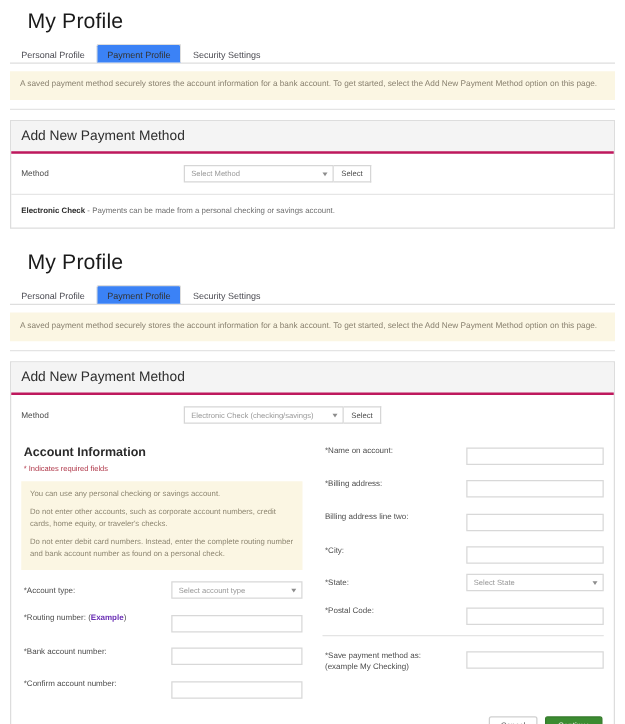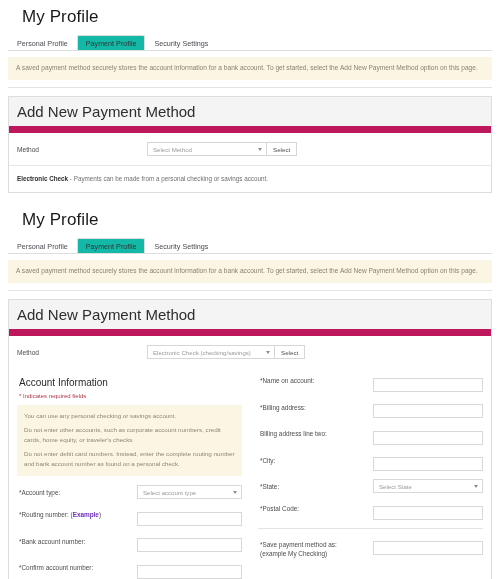--- a/index.html
+++ b/index.html
@@ -39,21 +39,21 @@
     color: #4b4b52;
     padding: 4px 8px 3px 8px;
     line-height: 1;
     border: 1px solid transparent;
     border-bottom: none;
     background: transparent;
     cursor: pointer;
     white-space: nowrap;
   }
   .tab.active {
-    background: #14b8a6;
+    background: #3b82f6;
     border-color: #dddddd;
     color: #333333;
     border-radius: 2px 2px 0 0;
   }
 
   
   .banner {
     margin: 6px 8px 0 8px;
     background: #fbf6e3;
     color: #8a8270;
@@ -68,23 +68,23 @@
   }
 
   
   .panel {
     margin: 8px 8px 0 8px;
     border: 1px solid #dddddd;
     background: #ffffff;
   }
   .panel-head {
     background: #f4f4f4;
-    border-bottom: 7px solid #be185d;
+    border-bottom: 2px solid #be185d;
     padding: 6px 8px 6px 8px;
-    font-size: 15px;
+    font-size: 11px;
     color: #2e2e2e;
     font-weight: 400;
   }
   .panel-body { padding: 0; }
 
   
   .method-row {
     display: flex;
     align-items: center;
     padding: 9px 8px 9px 8px;
@@ -142,21 +142,21 @@
   
   .form-cols {
     display: flex;
     padding: 5px 0 0 0;
   }
   .col { width: 50%; padding: 0 8px 0 8px; }
   .col.right { border-left: none; }
   .col-title {
     font-size: 10px;
     color: #2b2b2b;
-    font-weight: 400;
+    font-weight: 700;
     margin: 4px 0 5px 0;
     padding-left: 2px;
   }
   .req-note {
     font-size: 6px;
     color: #b0384a;
     margin: 0 0 6px 2px;
   }
   .note-box {
     background: #fbf6e3;

